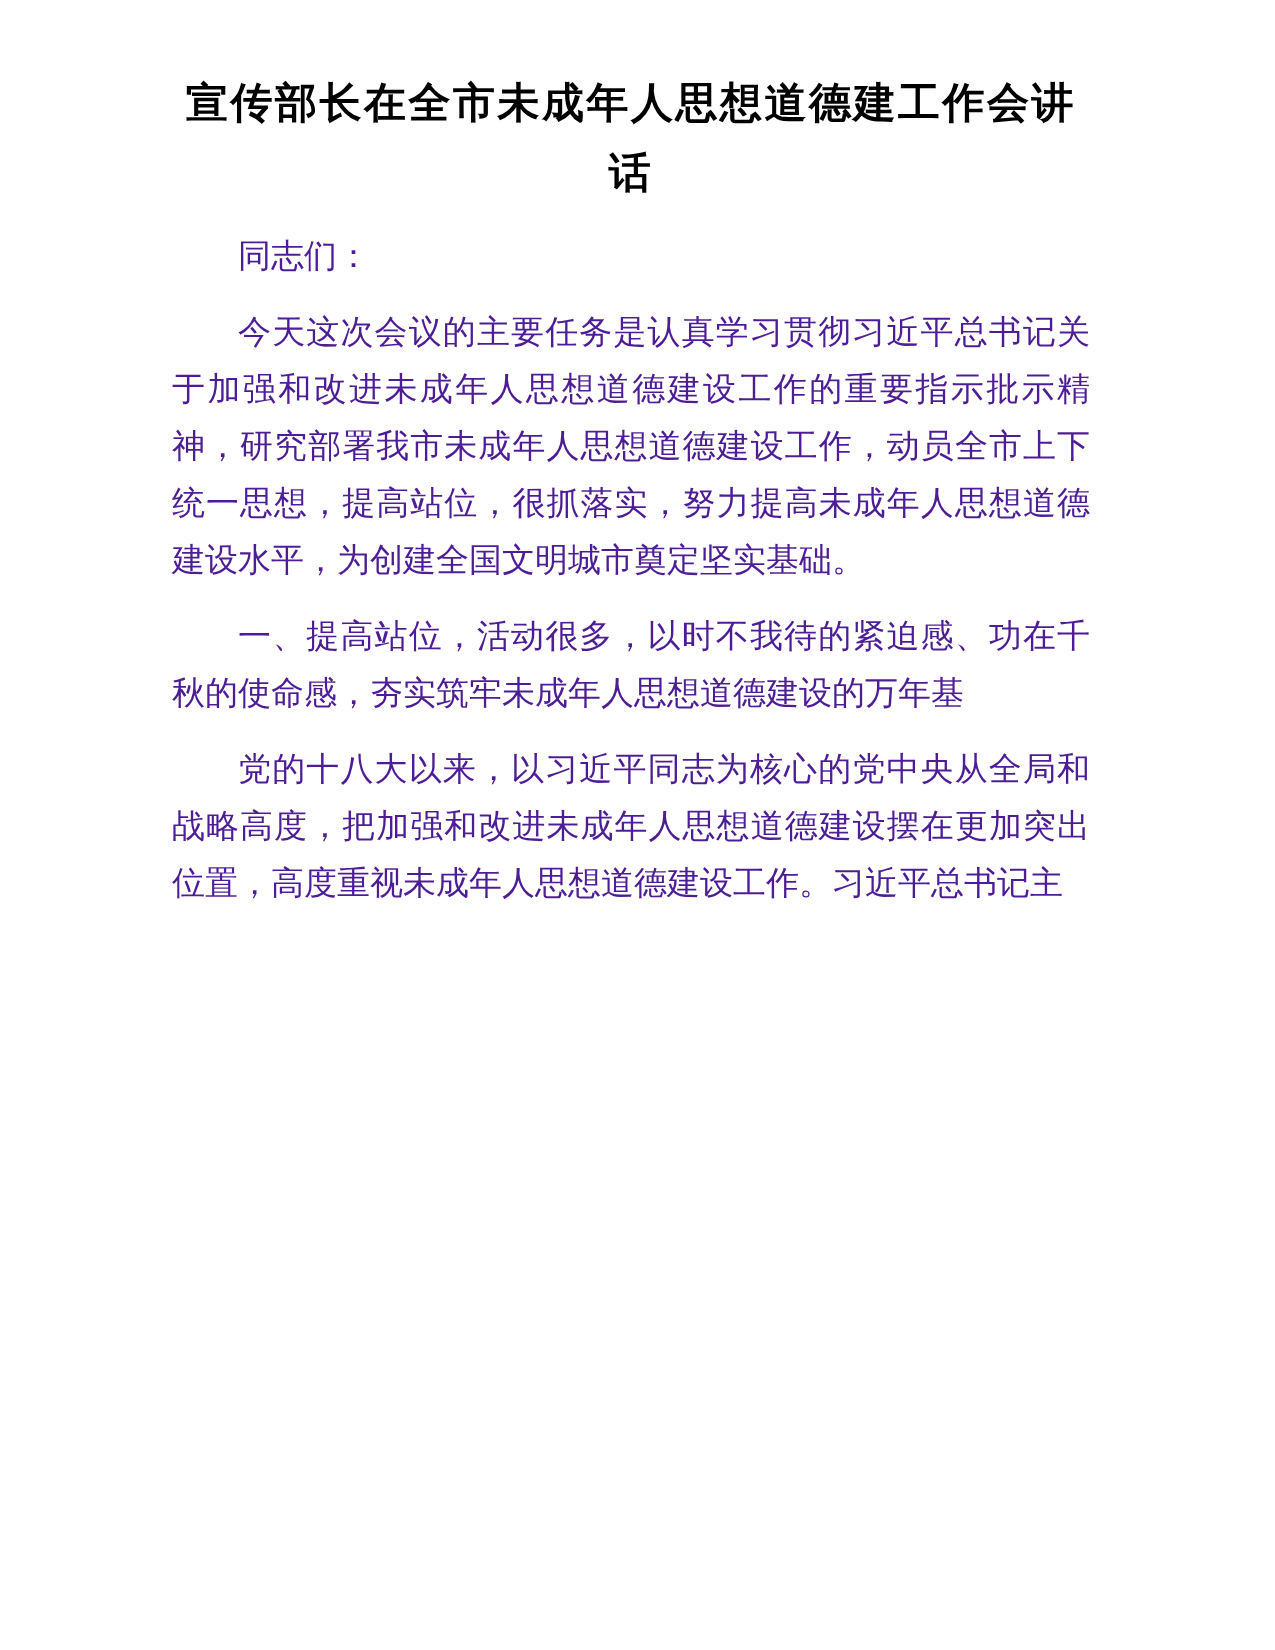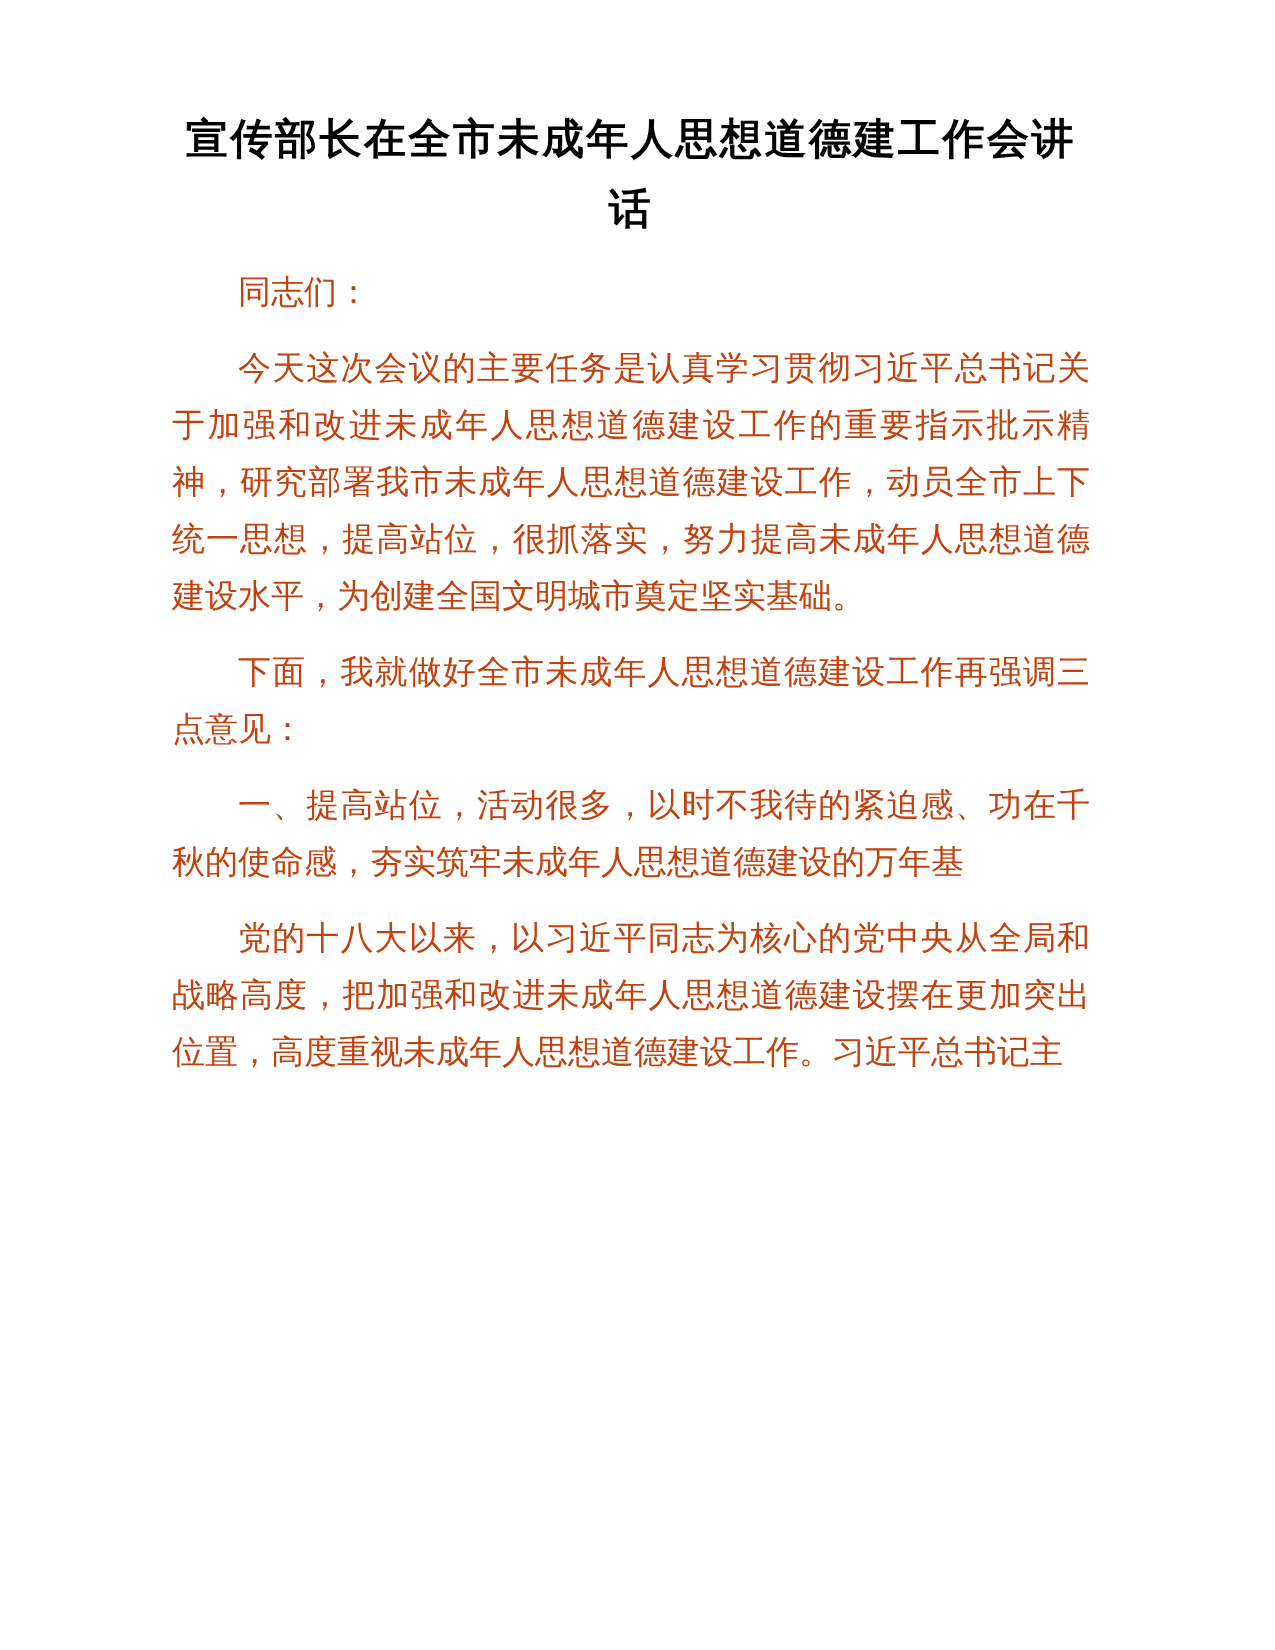--- a/index.html
+++ b/index.html
@@ -11,51 +11,50 @@
     width: 1275px;
     height: 1650px;
     overflow: hidden;
     color: #000000;
     font-family: "Liberation Sans", "DejaVu Sans", sans-serif;
   }
   .page {
     box-sizing: border-box;
     width: 1275px;
     height: 1650px;
-    padding: 104px 185px 60px 172px;
+    padding: 68px 185px 60px 172px;
     background: #ffffff;
   }
   .doc-title {
     margin: 0;
     font-size: 42px;
     line-height: 70px;
     font-weight: bold;
     text-align: center;
     letter-spacing: 2.5px;
     color: #000000;
   }
   .doc-paragraph {
     margin: 19px 0;
     font-size: 33px;
     line-height: 57px;
     text-indent: 2em;
     text-align: justify;
-    color: #c2410c;
+    color: #4c1d95;
     word-break: normal;
   }
 </style>
 </head>
 <body>
 
 <div class="page">
   <h1 class="doc-title">宣传部长在全市未成年人思想道德建工作会讲话</h1>
 
   <p class="doc-paragraph">同志们：</p>
 
   <p class="doc-paragraph">今天这次会议的主要任务是认真学习贯彻习近平总书记关于加强和改进未成年人思想道德建设工作的重要指示批示精神，研究部署我市未成年人思想道德建设工作，动员全市上下统一思想，提高站位，很抓落实，努力提高未成年人思想道德建设水平，为创建全国文明城市奠定坚实基础。</p>
 
 
-  <p class="doc-paragraph">下面，我就做好全市未成年人思想道德建设工作再强调三点意见：</p>
 
   <p class="doc-paragraph">一、提高站位，活动很多，以时不我待的紧迫感、功在千秋的使命感，夯实筑牢未成年人思想道德建设的万年基</p>
 
   <p class="doc-paragraph">党的十八大以来，以习近平同志为核心的党中央从全局和战略高度，把加强和改进未成年人思想道德建设摆在更加突出位置，高度重视未成年人思想道德建设工作。习近平总书记主</p>
 </div>
 
 </body></html>

